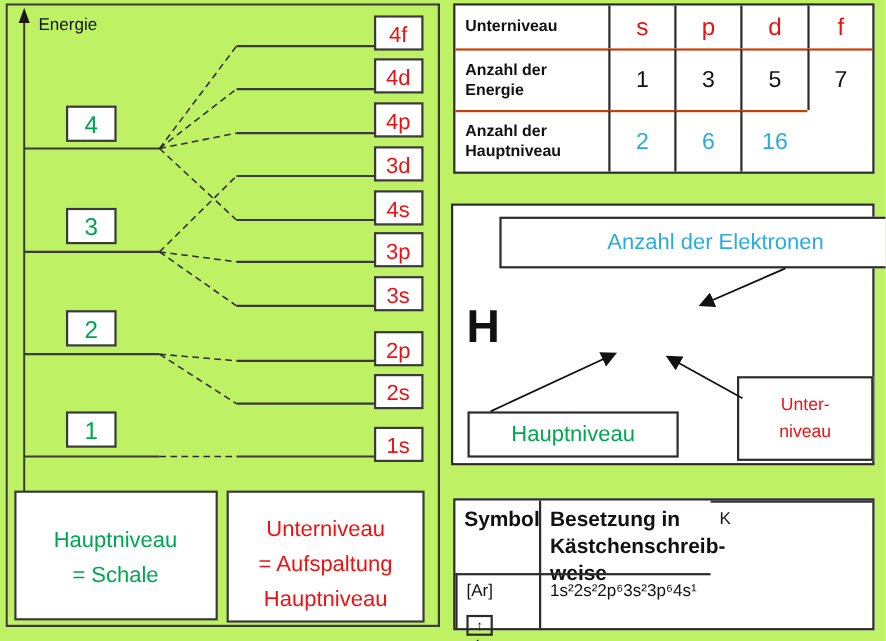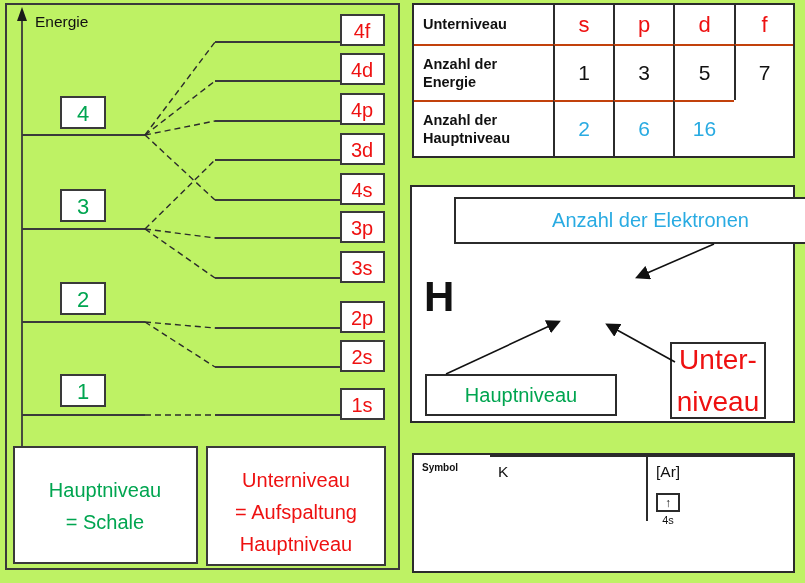--- a/index.html
+++ b/index.html
@@ -23,36 +23,36 @@
   .val-black{ color:#111; font-size:21px; }
   .val-blue { color:#29abe2; font-size:21px; }
 
   
   .notation-panel { position:absolute; left:410px; top:185px; width:385px; height:238px;
     border:2px solid #2b2b2b; background:#fff; }
   .np-box { position:absolute; border:2px solid #2b2b2b; background:#fff;
     display:flex; align-items:center; justify-content:center; text-align:center; }
   .np-electrons { left:42px; top:10px; width:393px; height:47px; color:#29abe2; font-size:20px; }
   .np-haupt { left:13px; top:187px; width:192px; height:42px; color:#00a550; font-size:20px; }
-  .np-unter { left:258px; top:155px; width:96px; height:77px; color:#ee1111; font-size:28px; line-height:1.5; }
+  .np-unter { left:258px; top:155px; width:124px; height:77px; color:#ee1111; font-size:16px; line-height:1.5; }
   .np-h { position:absolute; left:12px; top:86px; font-size:42px; font-weight:bold; color:#111; }
   .np-center { left:130px; top:81px; width:100px; height:73px; border-width:3px;
     font-size:37px; font-weight:bold; color:#111; letter-spacing:2px; }
   .np-center sup { font-size:21px; vertical-align:super; line-height:0; position:relative; top:-8px; }
   .np-arrows { position:absolute; left:0; top:0; width:385px; height:238px; pointer-events:none; }
 
   
   .config-table { position:absolute; left:412px; top:453px; width:383px; height:120px;
     border:2px solid #2b2b2b; display:grid;
     grid-template-columns:76px 156px 147px; grid-template-rows:66px 50px; background:#fff; }
   .config-table .cell { border-left:2px solid #2b2b2b; border-top:2px solid #2b2b2b;
     padding:6px 8px; display:flex; align-items:flex-start; }
   .config-table .cell.c0 { border-left:none; }
   .config-table .cell.r0 { border-top:none; }
-  .ct-head { font-weight:bold; font-size:10px; color:#111; line-height:1.3; }
+  .ct-head { font-weight:bold; font-size:19px; color:#111; line-height:1.3; }
   .ct-val { font-size:15.5px; color:#111; }
   .ct-row { align-items:center; }
   .kaestchen-wrap { display:flex; align-items:flex-start; gap:14px;flex-direction:column; }
   .kaestchen-col { display:flex; flex-direction:column; align-items:center; margin-top:-2px; }
   .kaestchen-box { width:24px; height:19px; border:2px solid #2b2b2b;
     display:flex; align-items:center; justify-content:center; font-size:12px; color:#111; }
   .kaestchen-label { font-size:11px; color:#111; margin-top:2px; }
 
   svg text { font-family:"Liberation Sans", sans-serif; }
 </style>
@@ -220,28 +220,34 @@
       <line x1="302" y1="57" x2="226" y2="90" stroke="#111" stroke-width="1.6" marker-end="url(#ah)"></line>
       <line x1="34" y1="187" x2="146" y2="135" stroke="#111" stroke-width="1.6" marker-end="url(#ah)"></line>
       <line x1="263" y1="175" x2="196" y2="138" stroke="#111" stroke-width="1.6" marker-end="url(#ah)"></line>
     </svg>
   </div>
 
   <div class="config-table">
     <div class="cell c0 r0">
         <span class="ct-head">Symbol</span>
       </div>
+    <div class="cell r0">
+        <span class="ct-head"><span>Besetzung in</span><br><span>Kästchenschreib-</span><br><span>weise</span></span>
+      </div>
 
     <div class="cell c0 ct-row">
         <span class="ct-val">K</span>
       </div>
     <div class="cell ct-row">
       <div class="kaestchen-wrap">
         <span class="ct-val">[Ar]</span>
         <span class="kaestchen-col">
           <span class="kaestchen-box">↑</span>
           <span class="kaestchen-label">4s</span>
         </span>
       </div>
     </div>
+    <div class="cell ct-row">
+        <span class="ct-val">1s²2s²2p⁶3s²3p⁶4s¹</span>
+      </div>
   </div>
 
 </div>
 
 </body></html>

